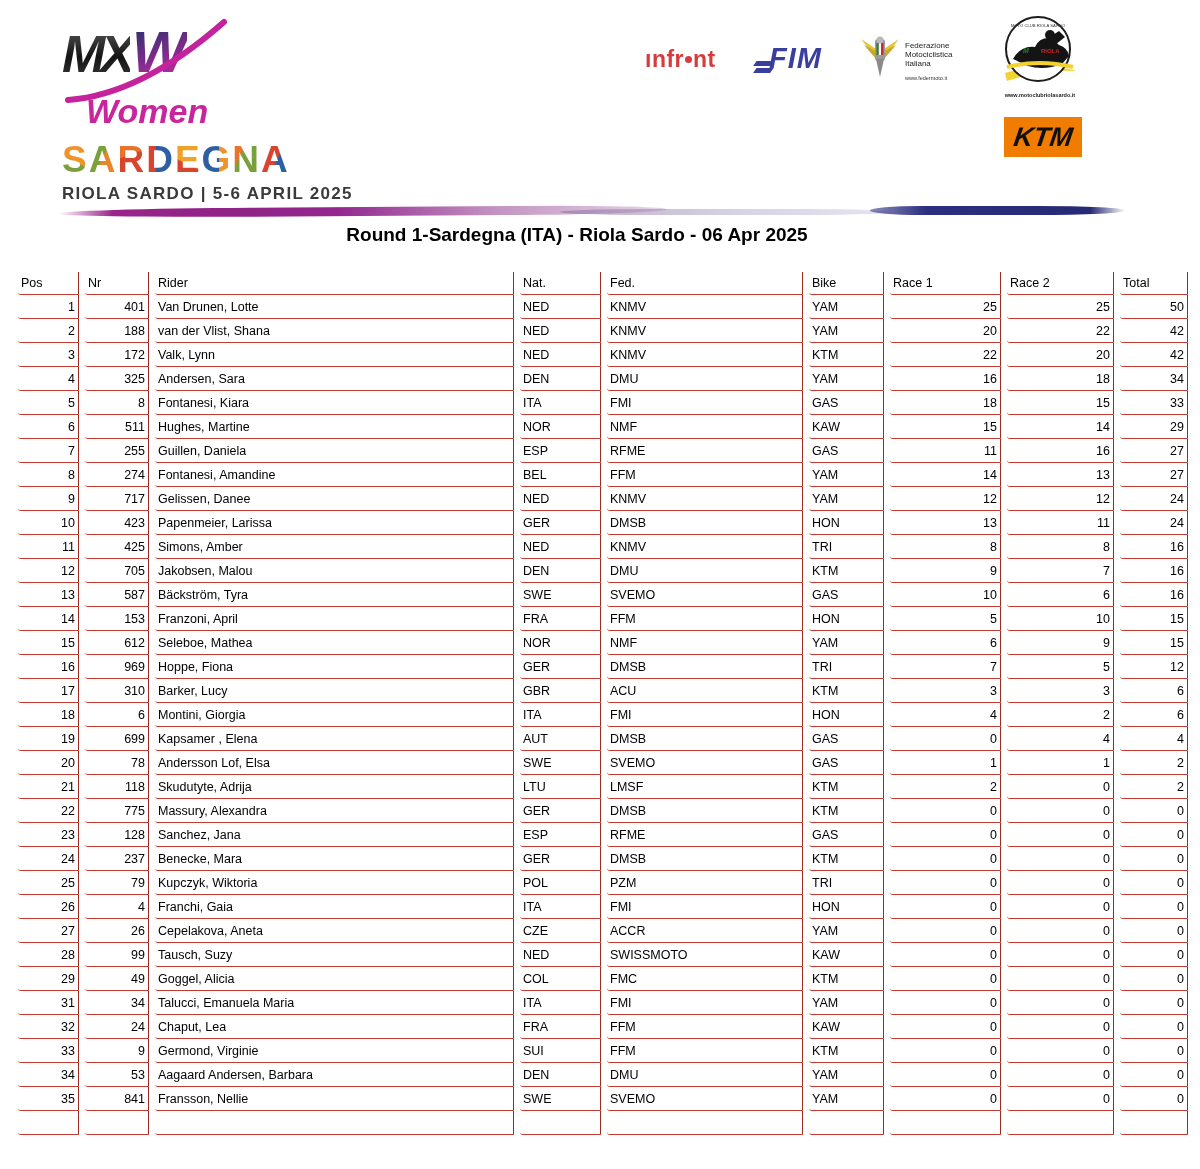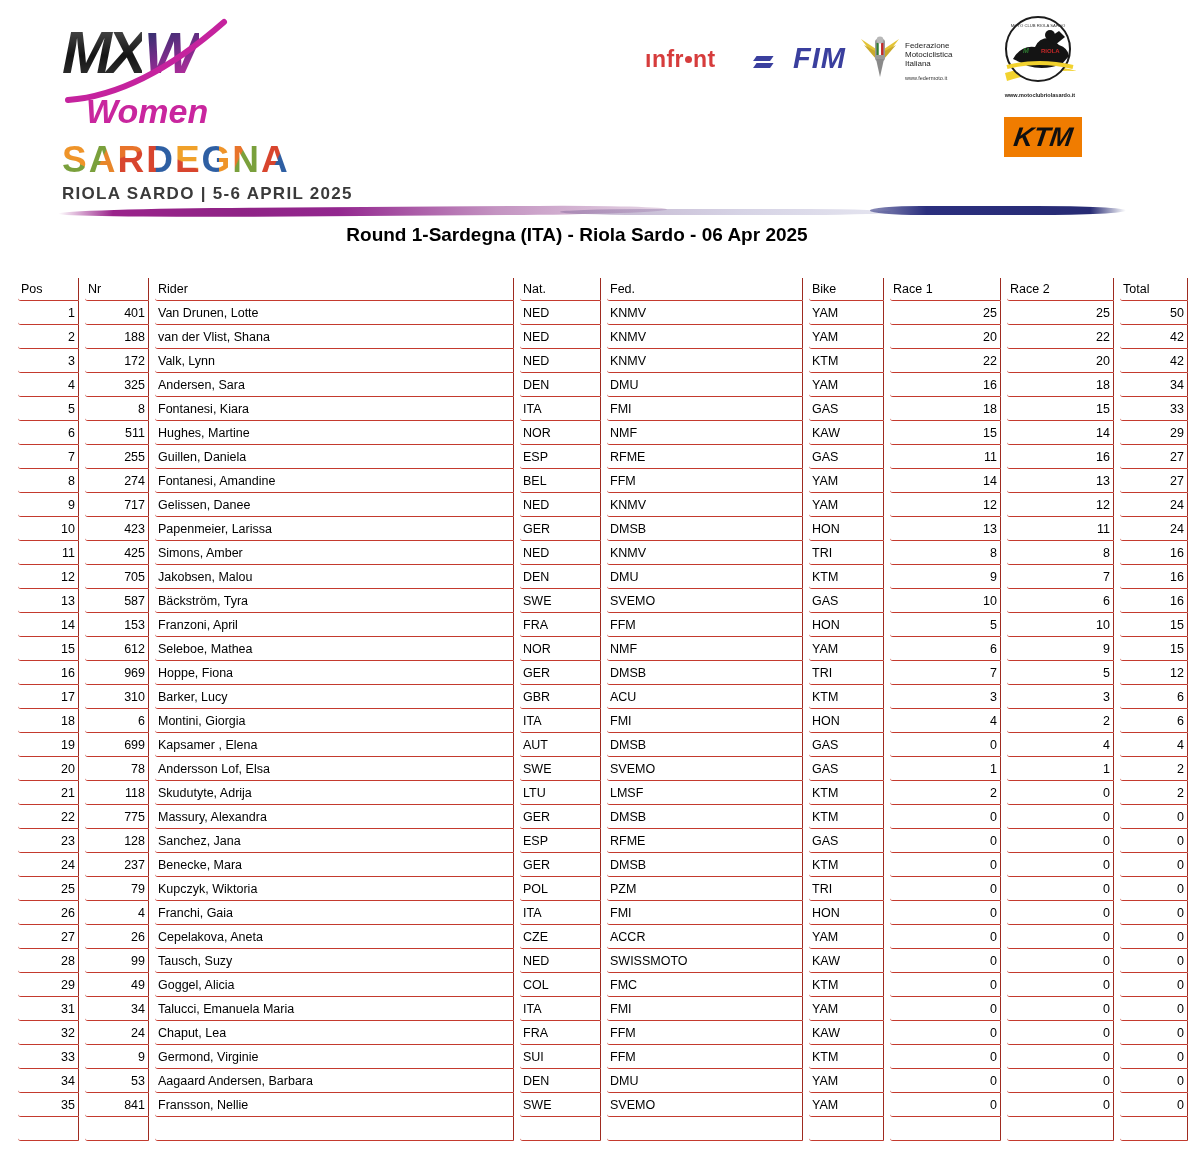--- a/index.html
+++ b/index.html
@@ -2,21 +2,21 @@
 <html><head>
 <meta charset="utf-8">
 <style>
   html,body{margin:0;padding:0;background:#fff;}
   .page{position:relative;width:1200px;height:1169px;background:#fff;overflow:hidden;
         font-family:"Liberation Sans","DejaVu Sans",sans-serif;color:#000;}
 
   
   .brand{position:absolute;left:62px;top:18px;width:330px;}
   .mxw-row{position:relative;height:82px;white-space:nowrap;}
-  .mx-letters{font-size:60px;font-weight:bold;font-style:italic;letter-spacing:-5px;
+  .mx-letters{font-size:52px;font-weight:bold;font-style:italic;letter-spacing:-5px;
       background:linear-gradient(180deg,#5a5a5a 0%,#141414 55%,#3b3b3b 100%);
       -webkit-background-clip:text;background-clip:text;color:transparent;}
   .w-letter{font-size:58px;font-weight:bold;font-style:italic;margin-left:2px;
       background:linear-gradient(160deg,#33306f 15%,#7e2c8c 55%,#c12ca0 90%);
       -webkit-background-clip:text;background-clip:text;color:transparent;}
   .swoosh{position:absolute;left:0;top:-2px;pointer-events:none;}
   .women{font-size:34px;font-weight:bold;font-style:italic;color:#c9269e;margin-top:-8px;letter-spacing:0px;margin-left:24px;}
   .sardegna{font-size:37px;font-weight:bold;letter-spacing:2px;margin-top:8px;white-space:nowrap;}
   .sard{ -webkit-background-clip:text;background-clip:text;color:transparent;}
   .sard0{background-image:linear-gradient(205deg,#ef9429 54%,#7aa03c 56%);}
@@ -26,21 +26,21 @@
   .sard4{background-image:linear-gradient(205deg,#f0a12a 58%,#d8452e 61%);}
   .sard5{background-image:linear-gradient(90deg,#2e5fa3 55%,#ef9429 58%);}
   .sard6{background-image:linear-gradient(115deg,#e8742b 32%,#7aa03c 35%);}
   .sard7{background-image:linear-gradient(115deg,#d8452e 52%,#2e5fa3 55%);}
   .location-date{font-size:17px;font-weight:bold;color:#3a3a3a;letter-spacing:1.3px;margin-top:3px;white-space:nowrap;}
 
   
   .sponsor{position:absolute;}
   .infront{left:645px;top:46px;font-size:23px;font-weight:bold;color:#d63c3c;letter-spacing:.5px;white-space:nowrap;}
   .infront .dot{display:inline-block;width:7px;height:7px;border-radius:50%;background:#d63c3c;margin:0 1px 2px 1px;vertical-align:middle;}
-  .fim{left:755px;top:42px;display:flex;align-items:center;gap:24px;}
+  .fim{left:755px;top:42px;display:flex;align-items:flex-end;}
   .fim-lines{display:inline-block;margin-right:-3px;margin-top:6px;}
   .fim-lines i{display:block;width:17px;height:4.5px;background:#3a3f9e;transform:skewX(-35deg);margin:2.5px 0;}
   .fim-text{font-size:29px;font-weight:bold;font-style:italic;color:#3a3f9e;letter-spacing:1px;}
   .fmi{left:860px;top:33px;display:flex;align-items:flex-start;}
   .fmi-textcol{margin-left:5px;padding-top:8px;}
   .fmi-line{font-size:8px;line-height:9px;color:#1d1d1d;}
   .fmi-url{font-size:5.5px;color:#333;margin-top:7px;}
   .club{left:1000px;top:15px;width:80px;text-align:center;}
   .club-url{font-size:5.5px;font-weight:bold;color:#222;margin-top:1px;white-space:nowrap;}
   .ktm{left:1004px;top:117px;width:78px;height:40px;background:#f07c00;display:flex;align-items:center;justify-content:center;}
@@ -55,21 +55,21 @@
   .stripe .s2{left:47%;top:7px;width:31%;height:6px;border-radius:50%/100%;
      background:linear-gradient(90deg,rgba(140,110,160,.55),rgba(120,110,170,.3) 55%,rgba(110,110,170,.18));}
   .stripe .s3{left:76%;top:4px;width:24%;height:9px;border-radius:40% 70% 70% 40%/100% 100% 100% 100%;
      background:linear-gradient(90deg,rgba(43,47,126,.55),#2b2f7e 22%,#272b74 86%,rgba(43,47,126,0));}
 
   
   .titles{position:absolute;left:18px;top:223px;width:1118px;text-align:center;}
   .title-line{font-size:19px;font-weight:bold;line-height:23px;color:#000;}
 
   
-  .tablewrap{position:absolute;left:12px;top:278px;}
+  .tablewrap{position:absolute;left:12px;top:272px;}
   table.results{border-collapse:separate;border-spacing:6px 0;table-layout:fixed;width:1119px;}
   table.results th{font-weight:normal;text-align:left;font-size:12.5px;height:22px;padding:0 3px;
       border-right:1.5px solid #9e2b20;border-bottom:1.5px solid #c43a2e;border-bottom-left-radius:3px;
       white-space:nowrap;overflow:hidden;}
   table.results td{font-size:12.5px;height:23px;padding:0 3px;
       border-right:1.5px solid #9e2b20;border-bottom:1.5px solid #c43a2e;border-bottom-left-radius:3px;
       white-space:nowrap;overflow:hidden;}
   .c0{width:54px;text-align:right;}
   .c1{width:57px;text-align:right;}
   .c2{width:352px;text-align:left;padding-left:5px;}

